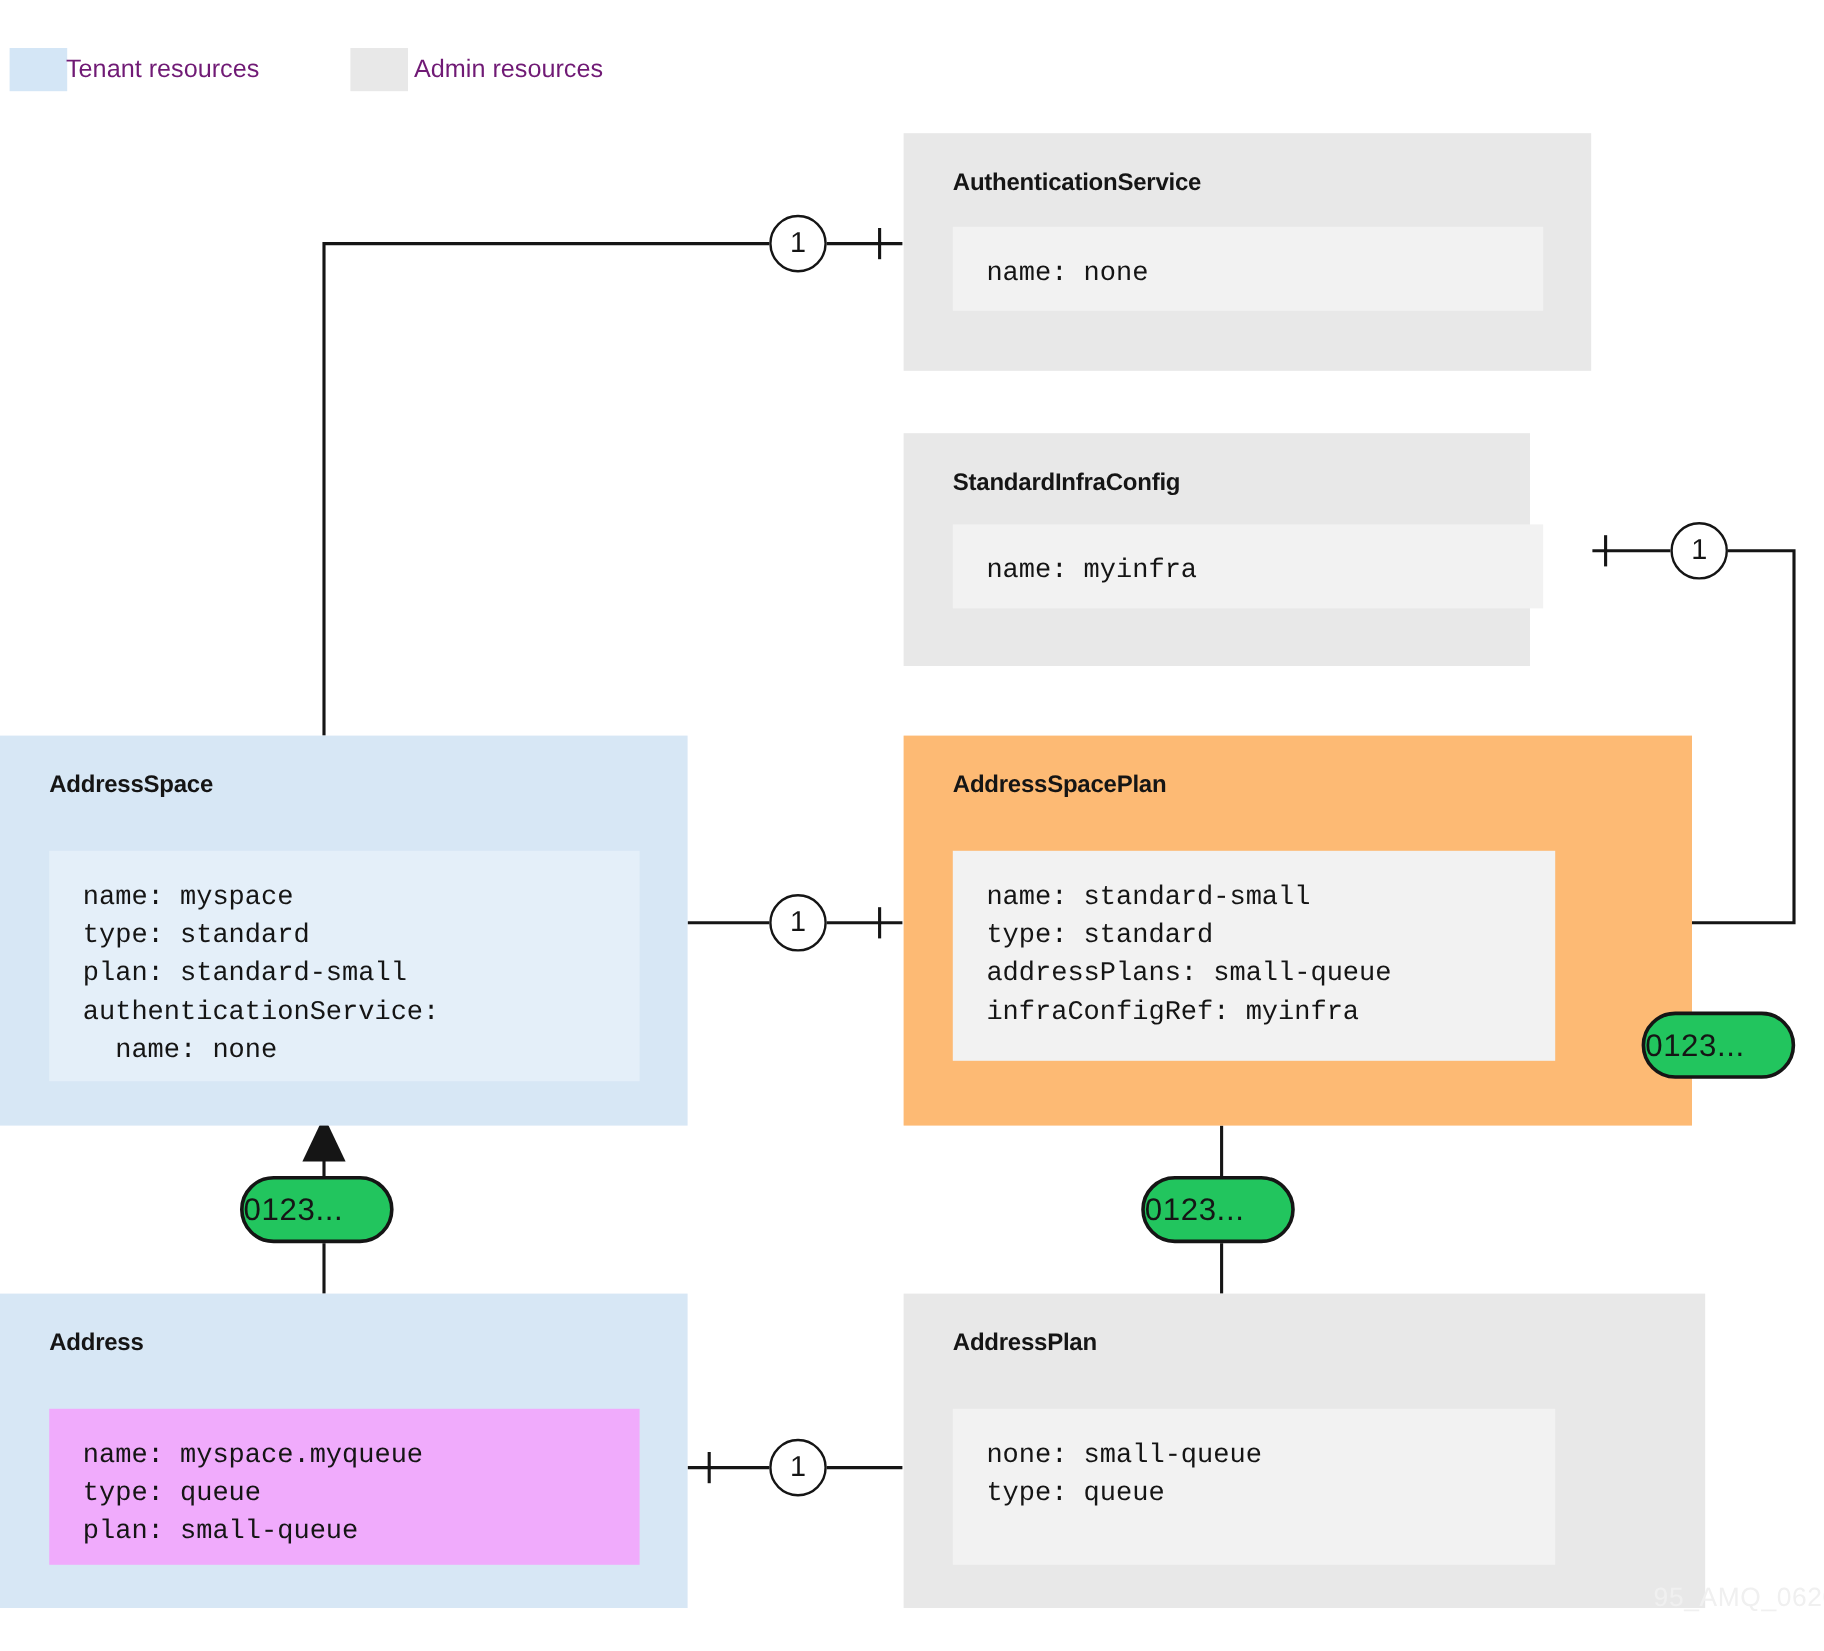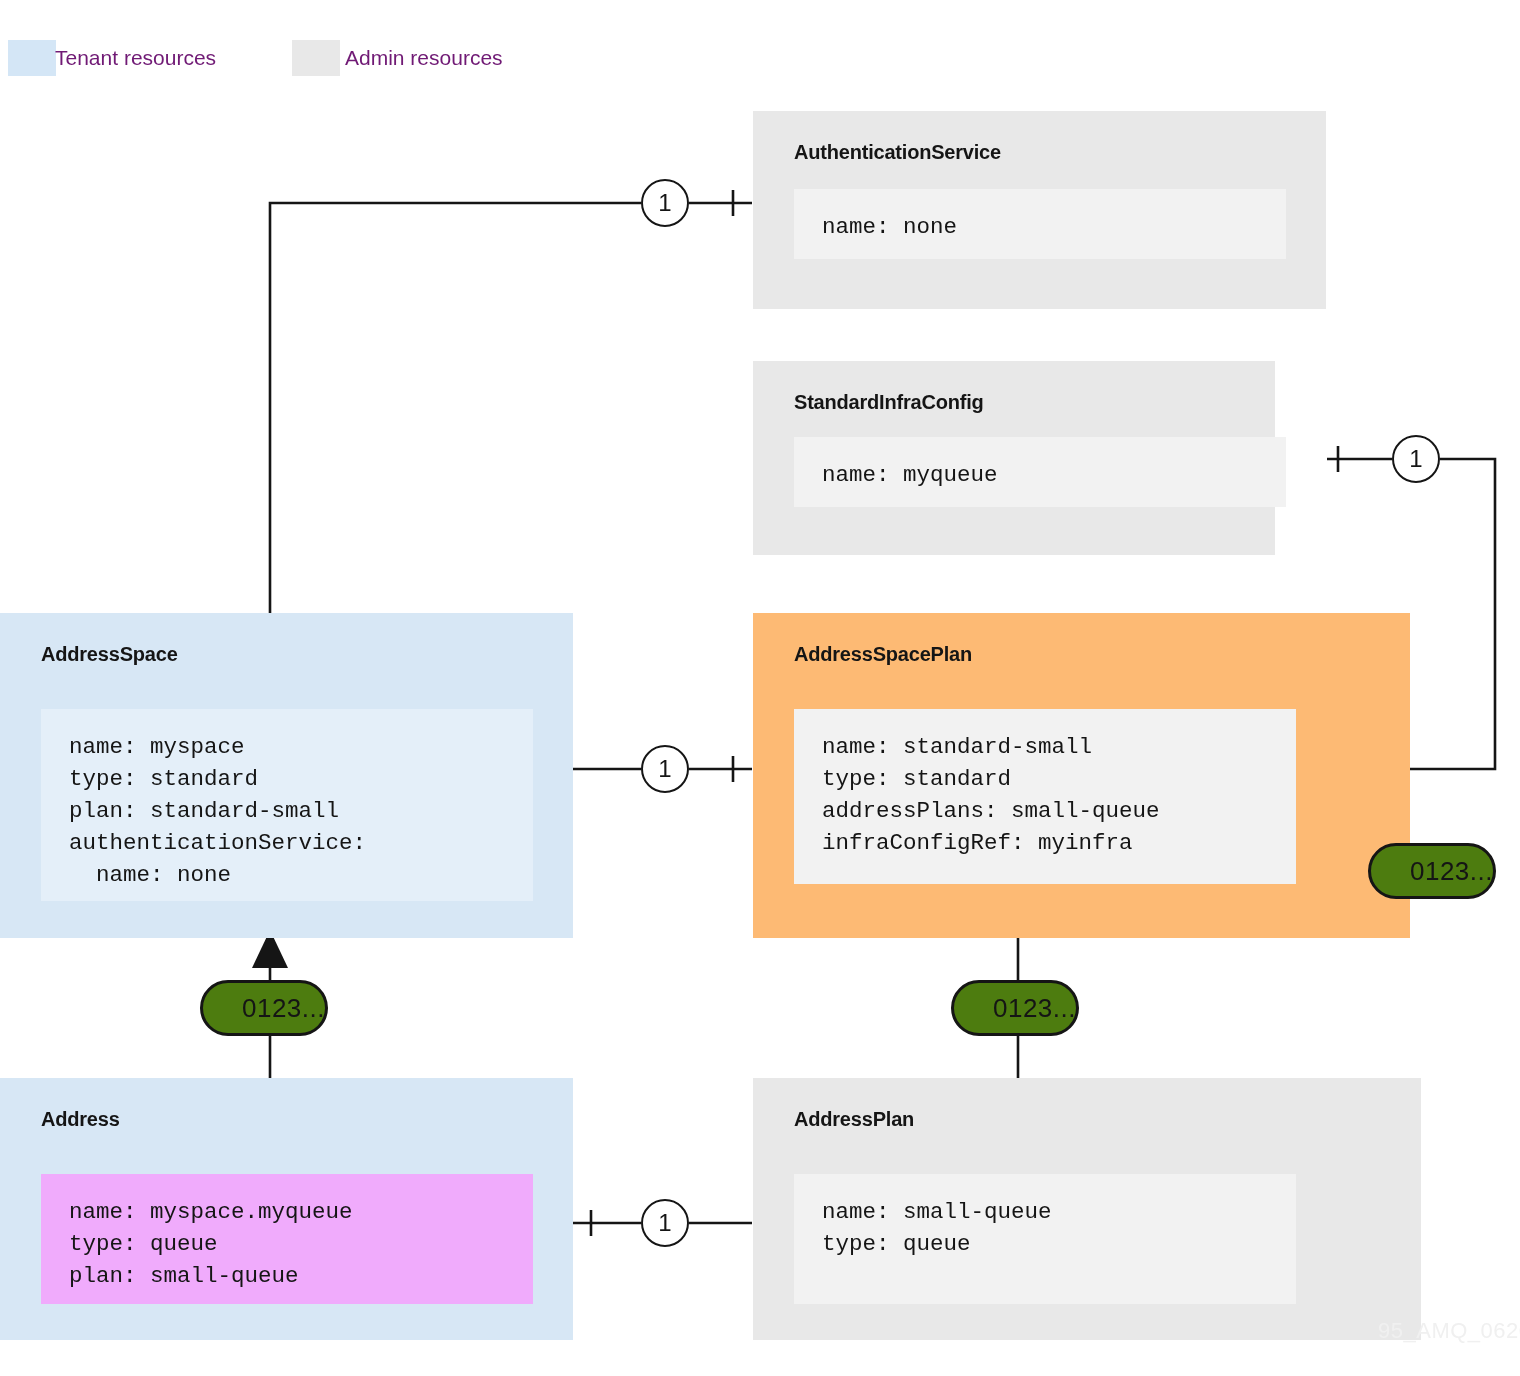--- a/index.html
+++ b/index.html
@@ -100,23 +100,23 @@
     height: 56px;
   }
   .badge-many .pill {
     position: absolute;
     left: 0;
     top: 0;
     width: 128px;
     height: 56px;
     border: 3px solid #151515;
     border-radius: 28px;
-    background: #4d7c0f;
-    box-sizing: border-box;
-    text-align: right;
+    background: #22c55e;
+    box-sizing: border-box;
+    text-align: left;
     font-size: 26px;
     line-height: 50px;
     color: #151515;
     letter-spacing: 0.5px;
   }
 
   
   .watermark {
     position: absolute;
     font-size: 22px;
@@ -173,21 +173,21 @@
   <div class="card" style="left:753px; top:111px; width:573px; height:198px; background:#e8e8e8;">
     <div class="card-title">AuthenticationService</div>
     <div class="card-body" style="top:78px; width:492px; height:70px; background:#f2f2f2;">
       <pre>name: none</pre>
     </div>
   </div>
 
   <div class="card" style="left:753px; top:361px; width:522px; height:194px; background:#e8e8e8;">
     <div class="card-title">StandardInfraConfig</div>
     <div class="card-body" style="top:76px; width:492px; height:70px; background:#f2f2f2;">
-      <pre>name: myqueue</pre>
+      <pre>name: myinfra</pre>
     </div>
   </div>
 
   <div class="card" style="left:-10px; top:613px; width:583px; height:325px; background:#d7e7f5;">
     <div class="card-title" style="left:51px;">AddressSpace</div>
     <div class="card-body" style="left:51px; top:96px; width:492px; height:192px; background:#e4eff9;">
       <pre>name: myspace
 type: standard
 plan: standard-small
 authenticationService:
@@ -210,21 +210,21 @@
     <div class="card-body" style="left:51px; top:96px; width:492px; height:130px; background:#f0abfc;">
       <pre>name: myspace.myqueue
 type: queue
 plan: small-queue</pre>
     </div>
   </div>
 
   <div class="card" style="left:753px; top:1078px; width:668px; height:262px; background:#e8e8e8;">
     <div class="card-title">AddressPlan</div>
     <div class="card-body" style="top:96px; width:502px; height:130px; background:#f2f2f2;">
-      <pre>name: small-queue
+      <pre>none: small-queue
 type: queue</pre>
     </div>
   </div>
 
   <div class="badge-one" style="left:641px; top:179px;">1</div>
 
   <div class="badge-one" style="left:641px; top:745px;">1</div>
 
   <div class="badge-one" style="left:1392px; top:435px;">1</div>
 

